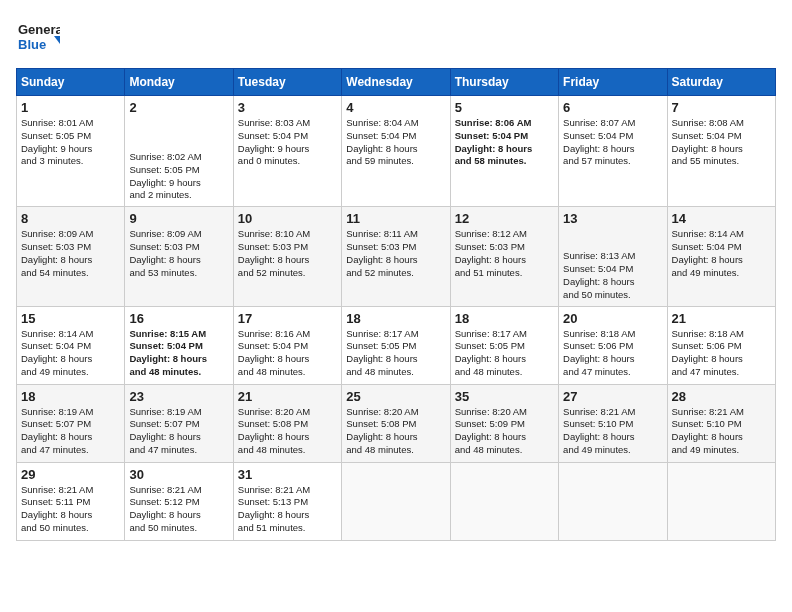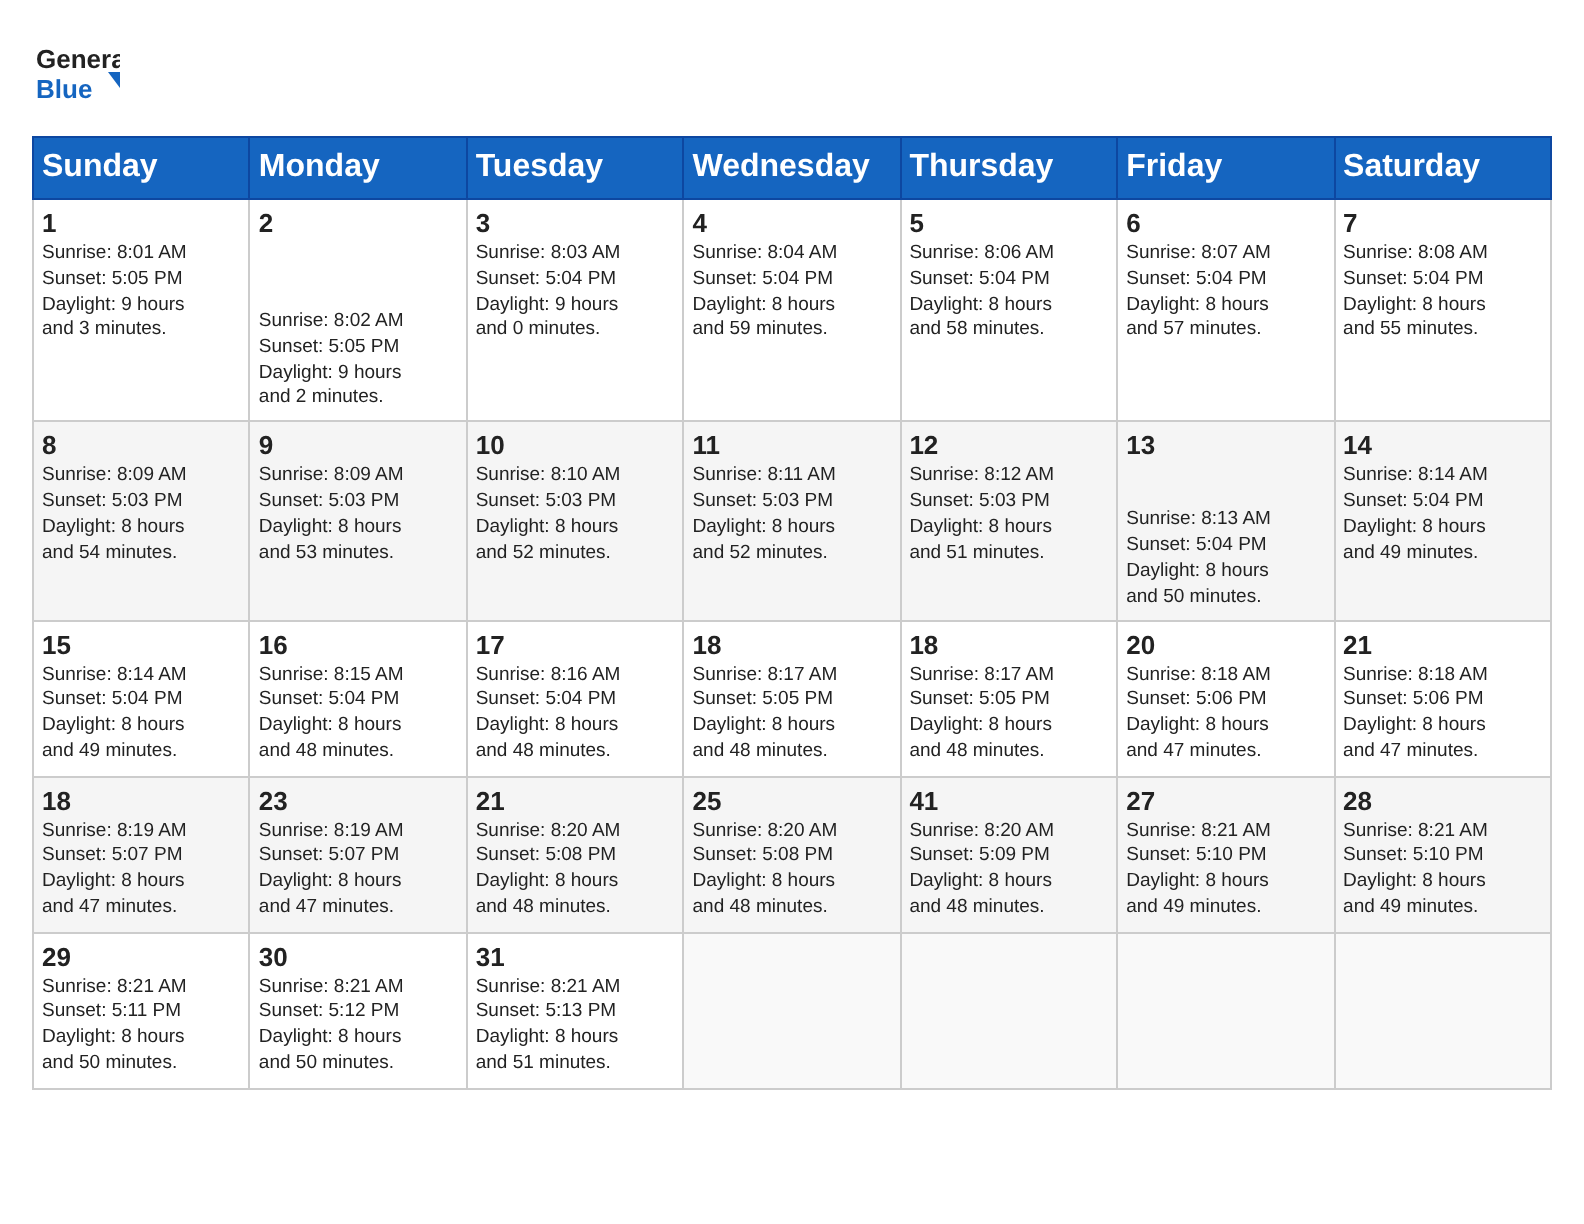--- a/index.html
+++ b/index.html
@@ -38,21 +38,21 @@
       color: #555;
     }
     table {
       width: 100%;
       border-collapse: collapse;
       table-layout: fixed;
     }
     th {
       background-color: #1565c0;
       color: #fff;
-      font-size: 16px;
+      font-size: 12px;
       font-weight: bold;
       padding: 6px 4px;
       text-align: left;
       border: 1px solid #0d47a1;
     }
     td {
       vertical-align: top;
       font-size: 10px;
       color: #222;
       padding: 4px 4px 4px 4px;
@@ -133,21 +133,21 @@
           </td>
           <td>
             <span class="day-num">4</span>
             <div class="cell-text" style="white-space: pre-line;">Sunrise: 8:04 AM
 Sunset: 5:04 PM
 Daylight: 8 hours
 and 59 minutes.</div>
           </td>
           <td>
             <span class="day-num">5</span>
-            <div class="cell-text" style="white-space: pre-line;">Sunrise: 8:06 AM
+            <div class="cell-text" style="white-space: pre-line; font-weight: bold;">Sunrise: 8:06 AM
 Sunset: 5:04 PM
 Daylight: 8 hours
 and 58 minutes.</div>
           </td>
           <td>
             <span class="day-num">6</span>
             <div class="cell-text" style="white-space: pre-line;">Sunrise: 8:07 AM
 Sunset: 5:04 PM
 Daylight: 8 hours
 and 57 minutes.</div>
@@ -214,21 +214,21 @@
         <tr>
           <td>
             <span class="day-num">15</span>
             <div class="cell-text" style="white-space: pre-line;">Sunrise: 8:14 AM
 Sunset: 5:04 PM
 Daylight: 8 hours
 and 49 minutes.</div>
           </td>
           <td>
             <span class="day-num">16</span>
-            <div class="cell-text" style="white-space: pre-line;">Sunrise: 8:15 AM
+            <div class="cell-text" style="white-space: pre-line; font-weight: bold;">Sunrise: 8:15 AM
 Sunset: 5:04 PM
 Daylight: 8 hours
 and 48 minutes.</div>
           </td>
           <td>
             <span class="day-num">17</span>
             <div class="cell-text" style="white-space: pre-line;">Sunrise: 8:16 AM
 Sunset: 5:04 PM
 Daylight: 8 hours
 and 48 minutes.</div>
@@ -285,21 +285,21 @@
 and 48 minutes.</div>
           </td>
           <td>
             <span class="day-num">25</span>
             <div class="cell-text" style="white-space: pre-line;">Sunrise: 8:20 AM
 Sunset: 5:08 PM
 Daylight: 8 hours
 and 48 minutes.</div>
           </td>
           <td>
-            <span class="day-num">41</span>
+            <span class="day-num">35</span>
             <div class="cell-text" style="white-space: pre-line;">Sunrise: 8:20 AM
 Sunset: 5:09 PM
 Daylight: 8 hours
 and 48 minutes.</div>
           </td>
           <td>
             <span class="day-num">27</span>
             <div class="cell-text" style="white-space: pre-line;">Sunrise: 8:21 AM
 Sunset: 5:10 PM
 Daylight: 8 hours

